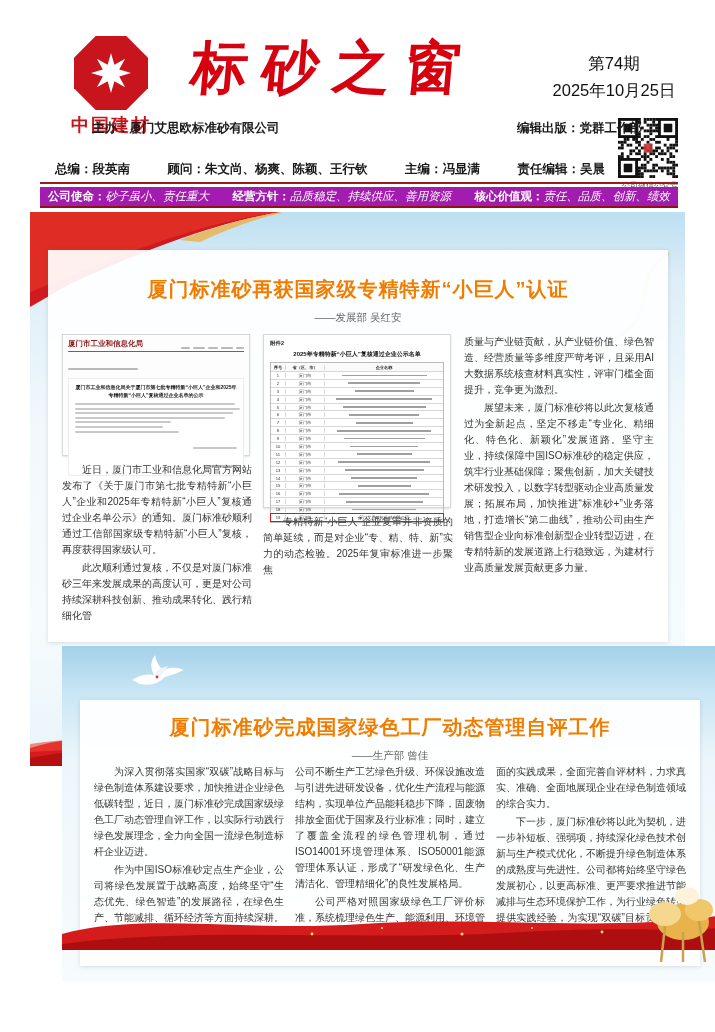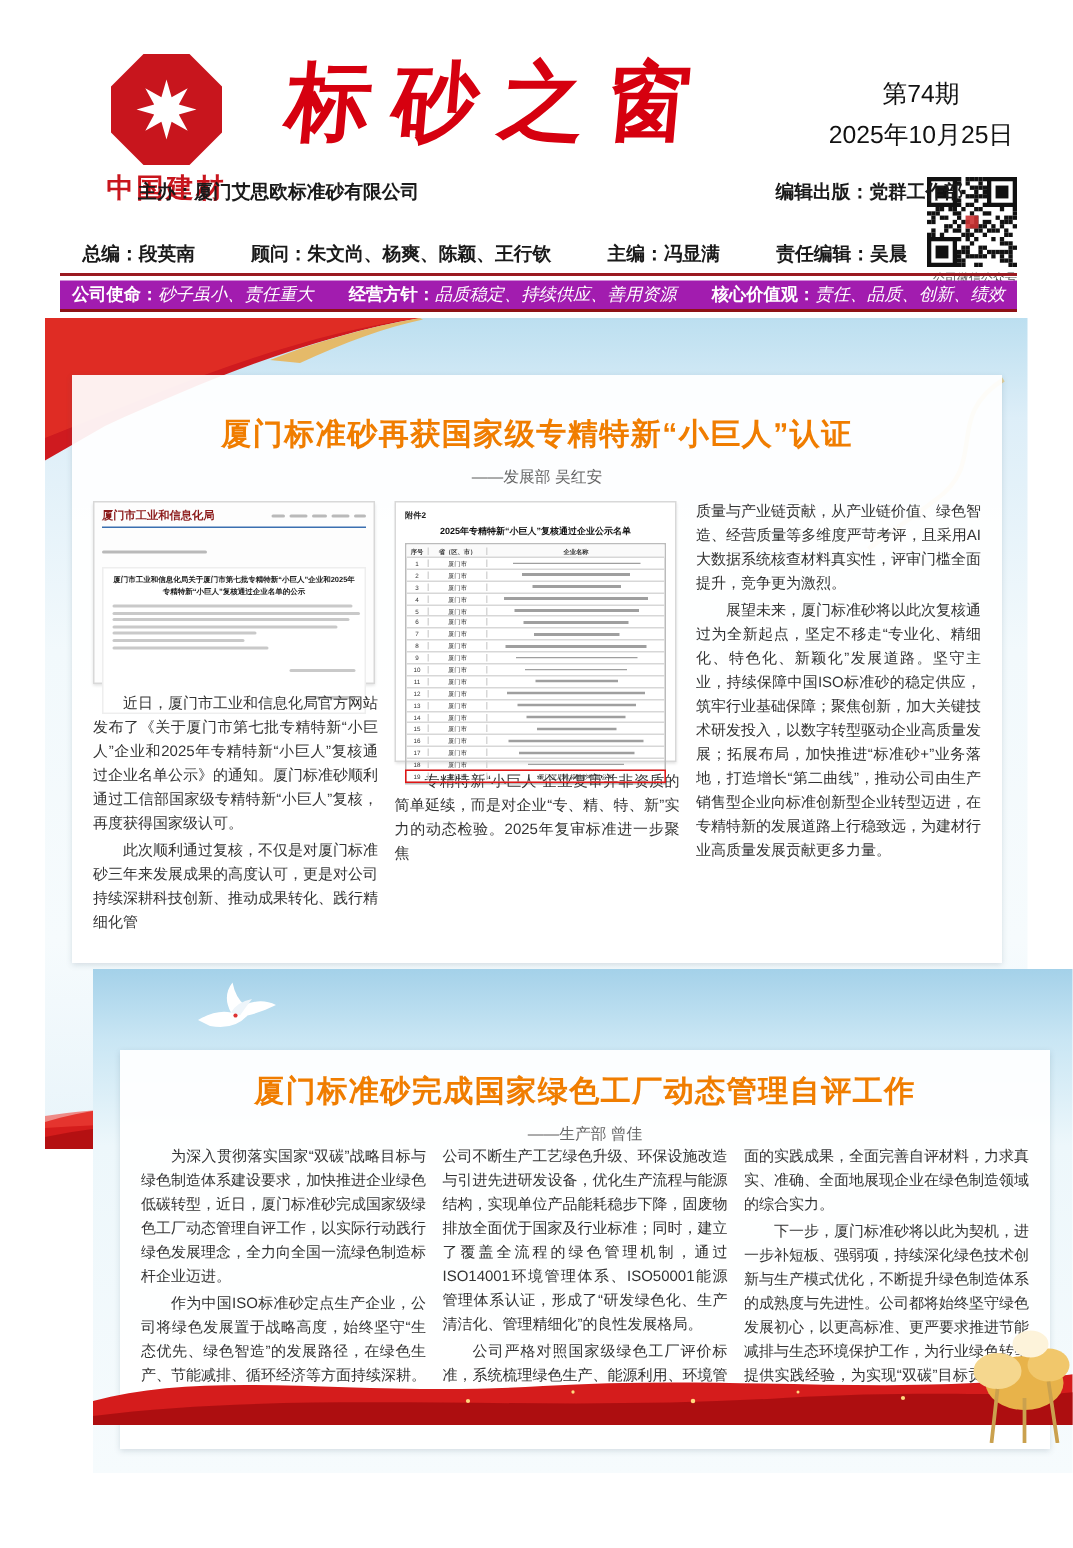--- a/index.html
+++ b/index.html
@@ -55,21 +55,21 @@
   .art-byline{text-align:center;font-size:10.5px;color:#666;margin-top:8px;}
   .cols{position:absolute;left:14px;right:14px;display:flex;gap:11px;}
   .card1 .cols{top:84px;}
   .card2 .cols{top:64px;}
   .col{width:190px;}
   .col p{margin:0 0 2px 0;font-size:10px;line-height:16px;text-align:justify;color:#333;}
   .col p.indent{text-indent:2em;}
   
   .gov-shot{width:188px;height:122px;background:#fdfdfd;border:1px solid #d8d8d8;
     box-shadow:0 1px 2px rgba(0,0,0,.12);margin-bottom:6px;padding:4px 5px;box-sizing:border-box;}
-  .gov-head{display:flex;align-items:center;border-bottom:1px solid #3a6fb0;padding-bottom:2px;}
+  .gov-head{display:flex;align-items:flex-end;border-bottom:1px solid #3a6fb0;padding-bottom:2px;}
   .gov-site{font-size:7.5px;font-weight:800;color:#8b1a1a;white-space:nowrap;}
   .gov-nav{margin-left:auto;display:flex;gap:3px;}
   .tbar{display:inline-block;height:2.5px;background:#b9b9b9;border-radius:1px;}
   .gov-crumb{margin:4px 0 4px 0;}
   .gov-notice{border:1px solid #eee;padding:5px 6px 4px;background:#fff;}
   .gov-title{font-size:5px;font-weight:700;color:#222;text-align:center;line-height:1.5;margin-bottom:4px;}
   .gov-lines .tbar{display:block;height:2px;background:#c9c9c9;margin-bottom:2.6px;}
   .gov-sign{text-align:right;}
   .gov-sign .tbar{display:inline-block;margin-left:4px;background:#c9c9c9;}
   

